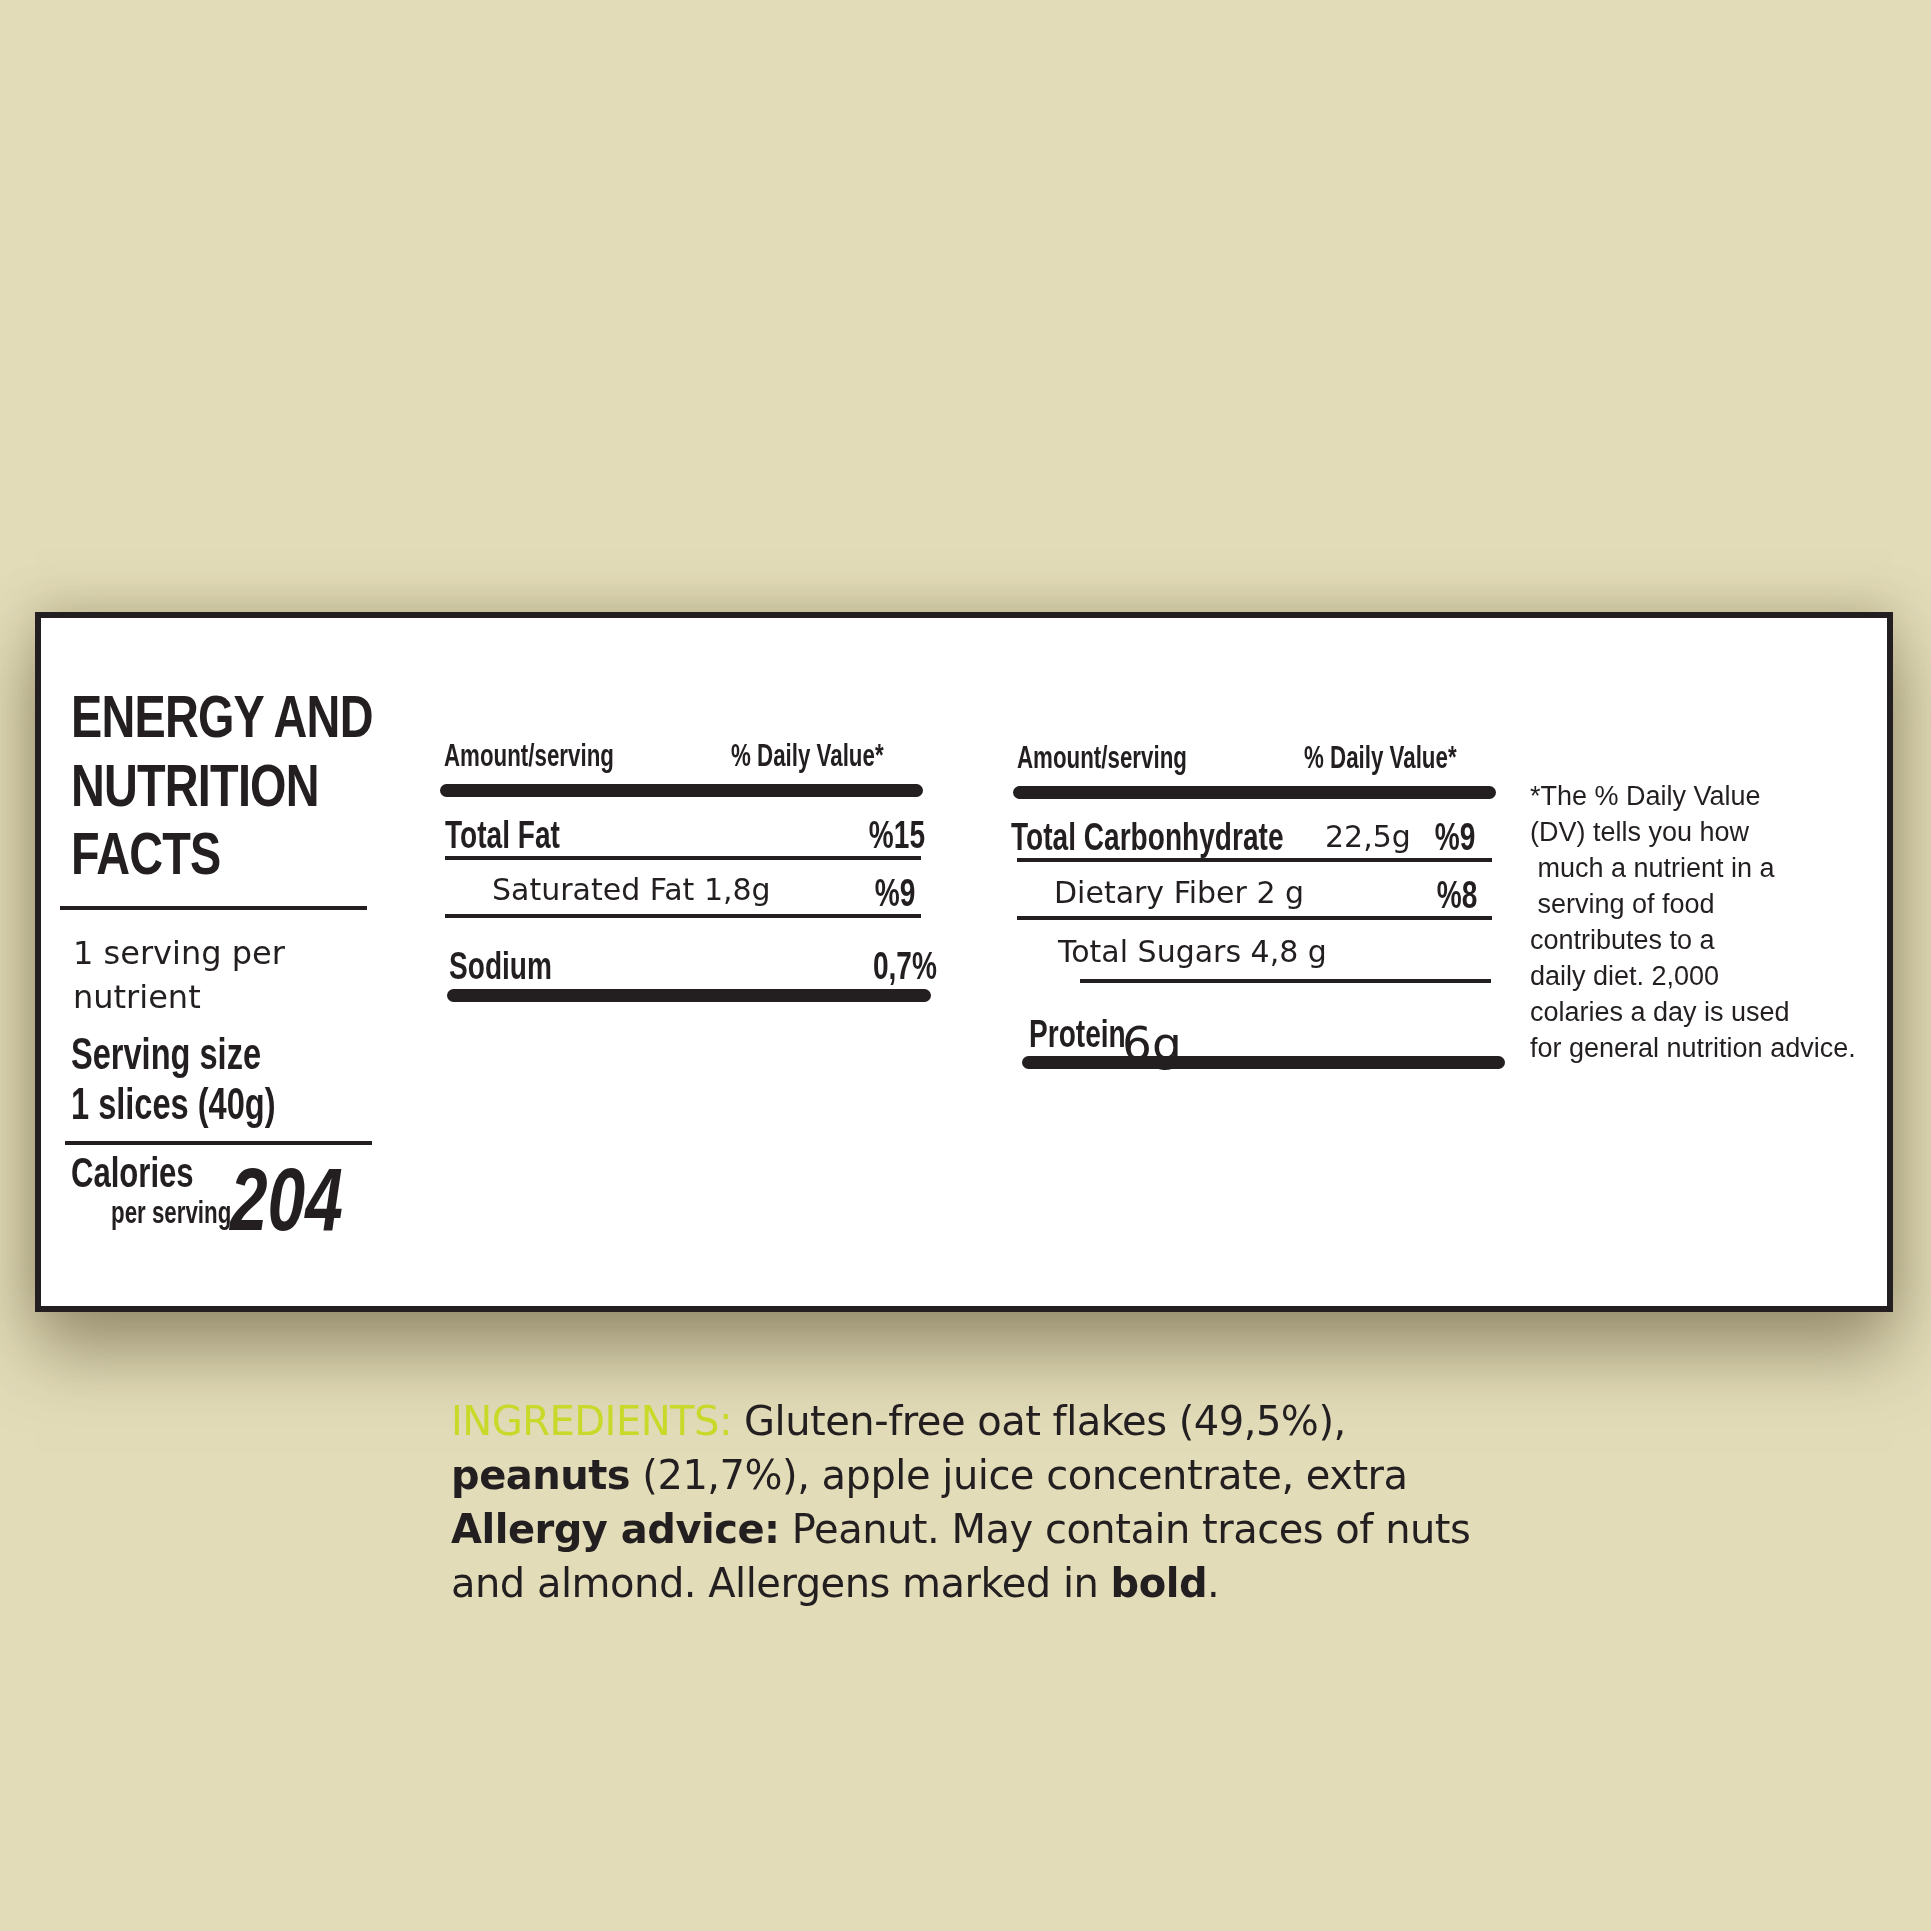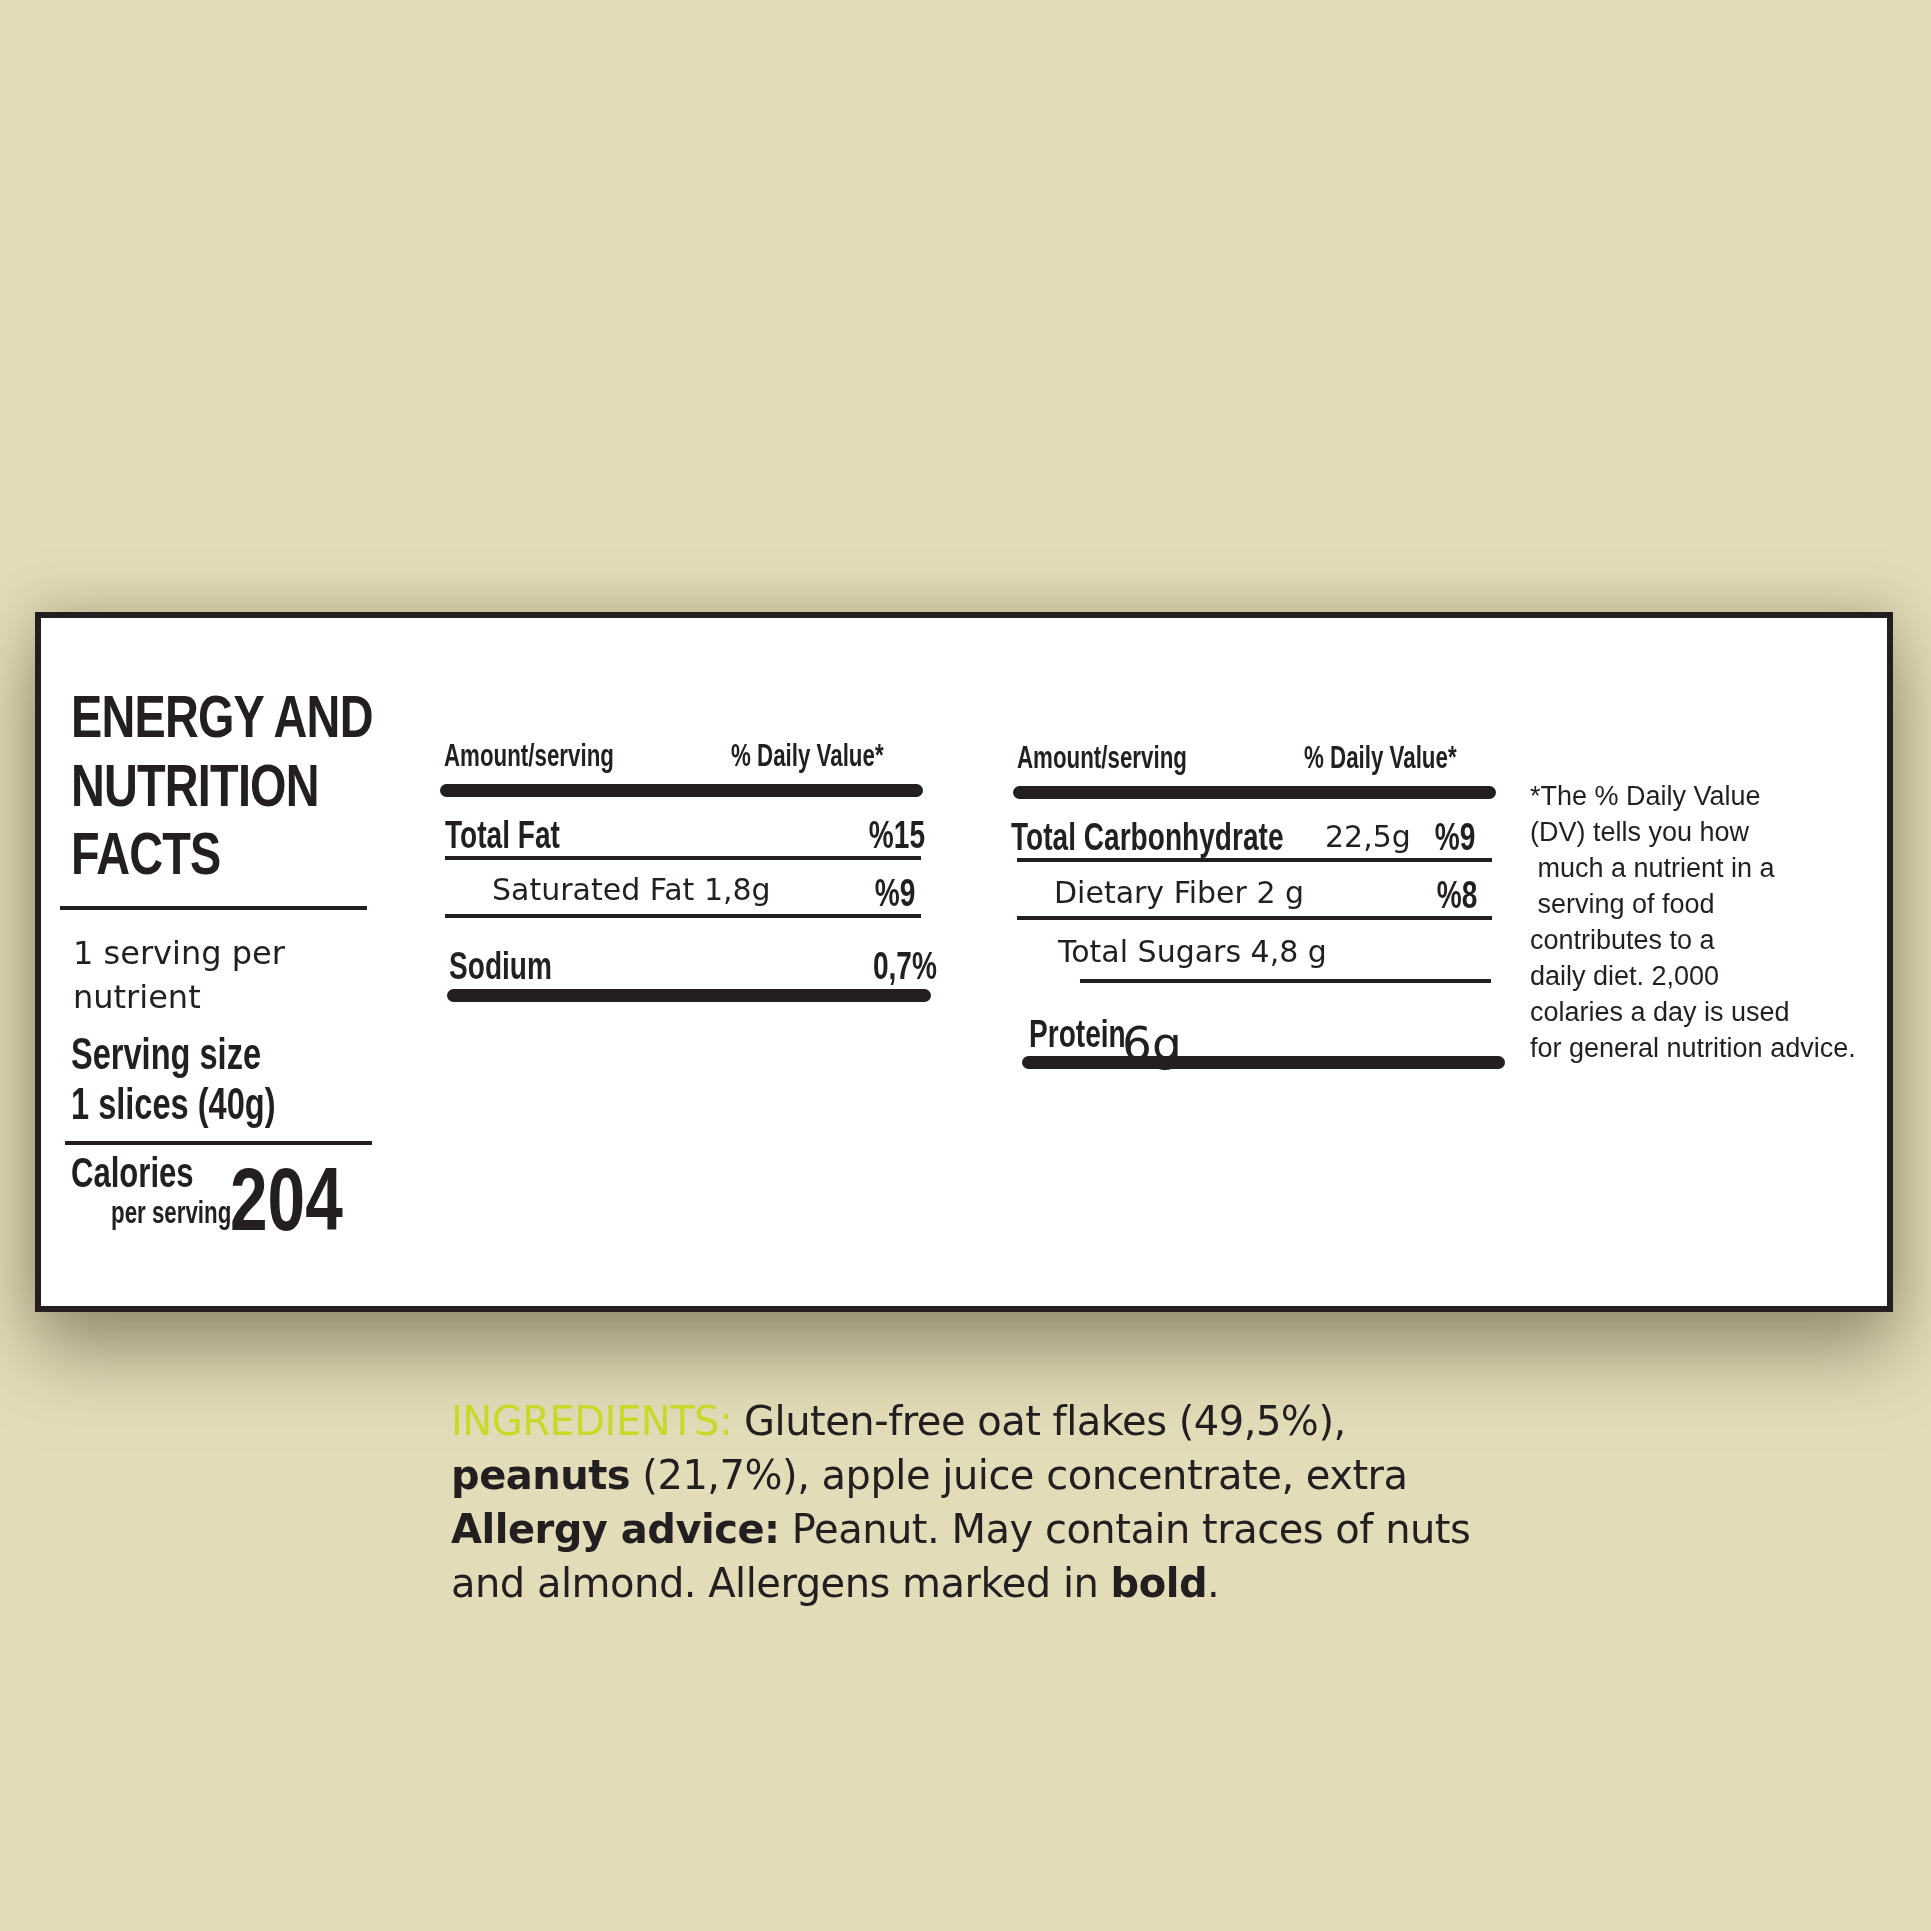--- a/index.html
+++ b/index.html
@@ -59,21 +59,21 @@
   <div class="cond" style="font-size:44px; line-height:50px; transform:scaleX(0.74);">1 slices (40g)</div>
 </div>
 <div class="rule thin" style="left:65px; top:1141px; width:307px;"></div>
 
 <div class="abs" style="left:71px; top:1152px;">
   <div class="cond" style="font-size:42px; line-height:42px; transform:scaleX(0.74);">Calories</div>
 </div>
 <div class="abs" style="left:71px; top:1197px;margin-left:40px;">
   <div class="cond" style="font-size:31px; line-height:31px; transform:scaleX(0.72);">per serving</div>
 </div>
-<div class="abs" style="left:230px; top:1155px;">
+<div class="abs" style="left:230px; top:1155px;font-style:italic;">
   <div class="cond" style="font-size:89px; line-height:89px; transform:scaleX(0.76);">204</div>
 </div>
 
 <div class="abs" style="left:444px; top:738px;">
   <div class="cond hdr">Amount/serving</div>
 </div>
 <div class="abs" style="left:731px; top:738px;">
   <div class="cond hdr">% Daily Value*</div>
 </div>
 <div class="rule thick" style="left:440px; top:784px; width:483px;"></div>

